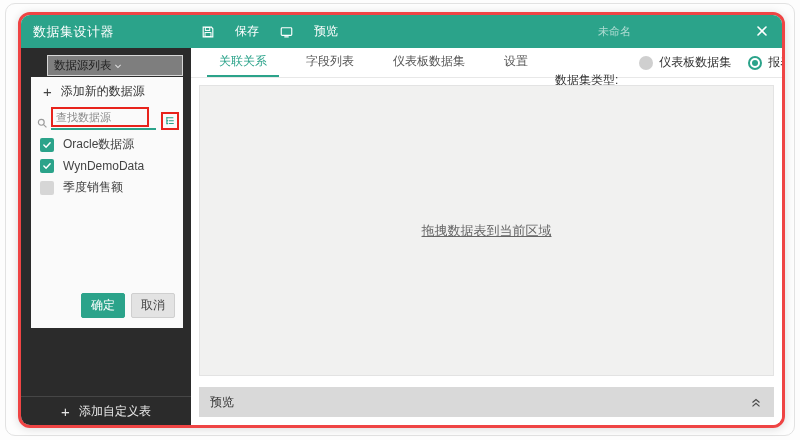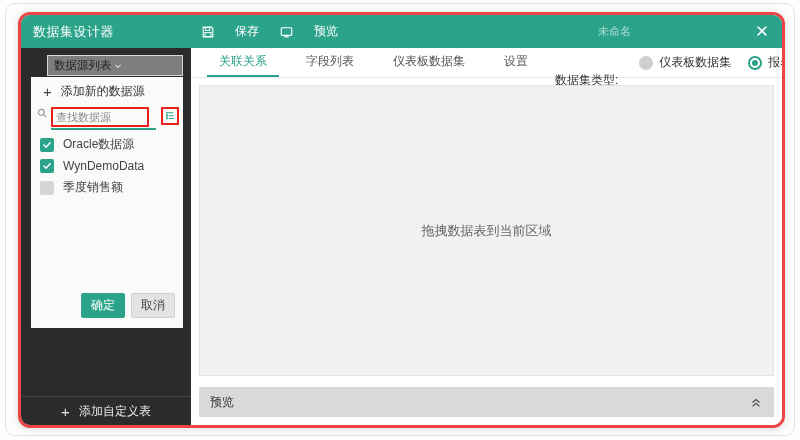--- a/index.html
+++ b/index.html
@@ -17,21 +17,21 @@
   .close-btn { position:absolute; right:12px; top:8px; cursor:pointer; line-height:0; }
 
   
   .body { flex:1; display:flex; min-height:0; }
   .sidebar { width:170px; background:#2b2b2b; position:relative; display:flex; flex-direction:column; flex:0 0 auto; }
   .ds-select { height:21px; margin:7px 8px 0 26px; background:#7e7e7e; border:1px solid #d7d7d7; display:flex; align-items:center; padding:0 6px; font-size:11.5px; color:#1d1d1d; cursor:pointer; }
   .ds-select svg { margin-left:auto; }
   .panel { margin:1px 8px 0 10px; height:251px; background:#fafafa; display:flex; flex-direction:column; font-size:12px; }
   .add-row { display:flex; align-items:center; gap:9px; padding:6px 6px 5px 12px; color:#333; cursor:pointer; }
   .plus-glyph { font-size:15px; color:#444; line-height:1; }
-  .search-row { display:flex; align-items:flex-start; padding:2px 4px 0 5px; }
+  .search-row { display:flex; align-items:flex-end; padding:2px 4px 0 5px; }
   .search-underline { flex:1; border-bottom:2px solid #2ba38a; display:flex; padding-bottom:1px; margin-left:2px; }
   .ann-box { border:2px solid #e8231c; }
   .search-ann { flex:0 0 auto; }
   .search-input { width:94px; border:none; outline:none; background:transparent; font-size:11px; color:#555; padding:2px 3px; font-family:inherit; }
   .search-input::placeholder { color:#8a8a8a; }
   .icon-ann { margin-left:5px; width:18px; height:18px; display:flex; align-items:center; justify-content:center; }
   .ds-list { margin-top:3px; }
   .ds-row { display:flex; align-items:center; gap:9px; padding:3px 6px 3px 9px; color:#444; cursor:pointer; }
   .cb { width:14px; height:14px; border-radius:2px; display:flex; align-items:center; justify-content:center; flex:0 0 auto; }
   .cb.checked { background:#2ba38a; }
@@ -49,21 +49,21 @@
   .tab { display:flex; align-items:center; padding:0 12px; margin-right:15px; font-size:12px; color:#555; border-bottom:2px solid transparent; cursor:pointer; white-space:nowrap; }
   .tab.active { color:#2ba38a; border-bottom-color:#2ba38a; }
   .type-group { margin-left:auto; display:flex; align-items:center; gap:7px; padding-right:14px; font-size:12px; color:#333; white-space:nowrap; }
   .type-label { margin-right:4px;margin-top:36px; }
   .radio-opt { display:flex; align-items:center; gap:6px; cursor:pointer; margin-left:10px; }
   .radio { width:14px; height:14px; border-radius:50%; flex:0 0 auto; }
   .radio.off { background:#cfcfcf; }
   .radio.on { background:#fff; border:2px solid #2ba38a; display:flex; align-items:center; justify-content:center; }
   .radio.on::after { content:""; width:6px; height:6px; border-radius:50%; background:#2ba38a; }
   .content { flex:1; display:flex; flex-direction:column; padding:7px 8px 8px; min-height:0; }
-  .canvas { flex:1; background:#f1f1f0; border:1px solid #e3e3e3; display:flex; align-items:center; justify-content:center; color:#666; font-size:13px; margin-bottom:11px; }
+  .canvas { flex:1; background:#f1f1f0; border:1px solid #e3e3e3; display:flex; align-items:center; justify-content:center; color:#666; font-size:13px; margin-bottom:11px;text-decoration:underline; }
   .preview-bar { height:30px; background:#d9d9d9; display:flex; align-items:center; padding:0 11px; font-size:12px; color:#333; flex:0 0 auto; cursor:pointer; }
   .preview-bar .collapse { margin-left:auto; line-height:0; }
 </style>
 </head>
 <body>
 
 <div class="stage">
   <div class="outer-frame"></div>
 
   <div class="window">

